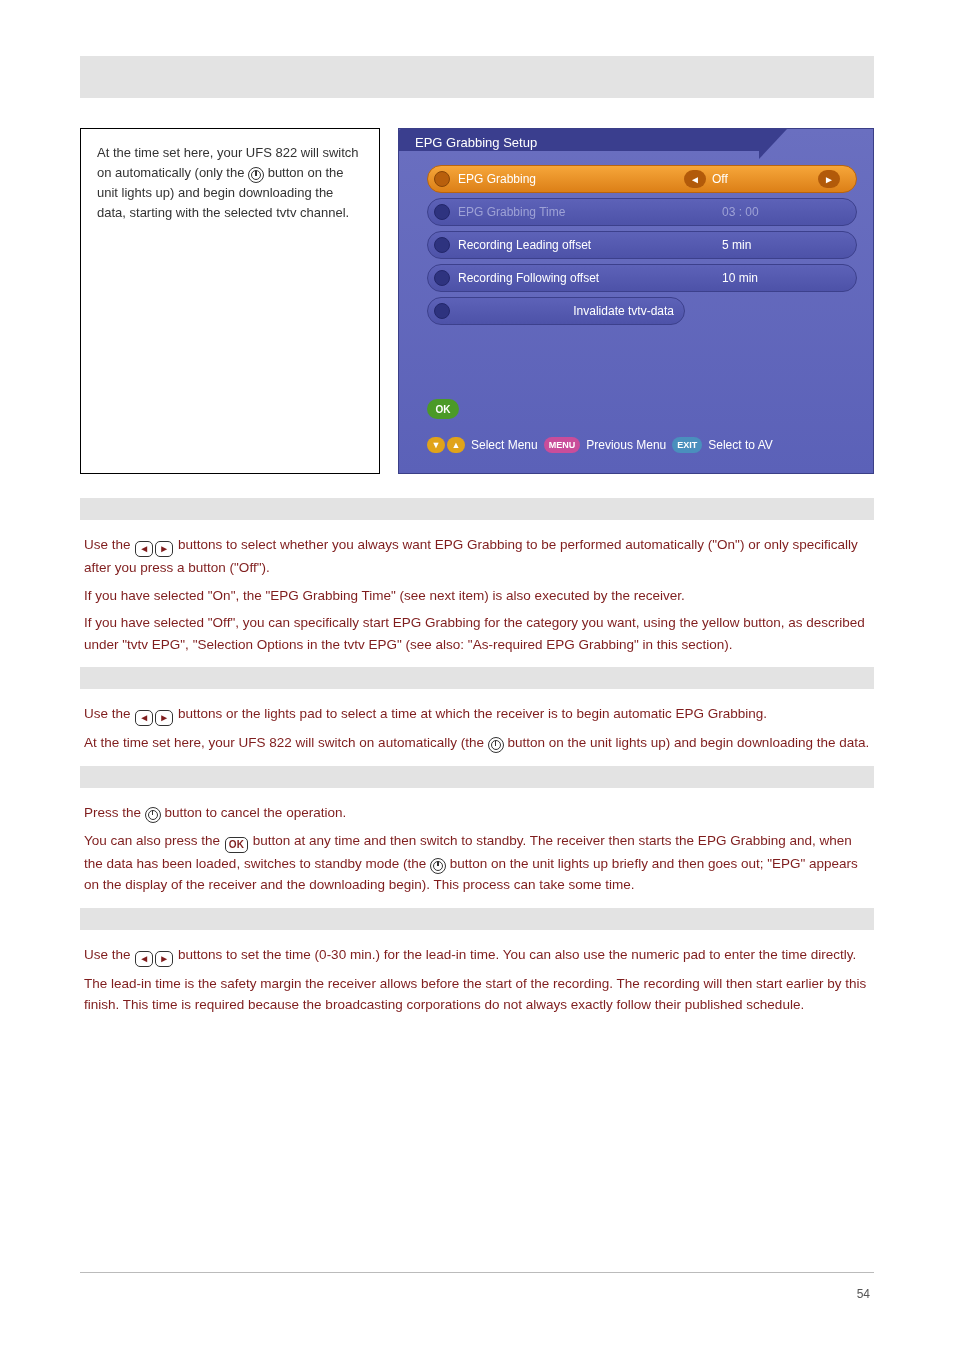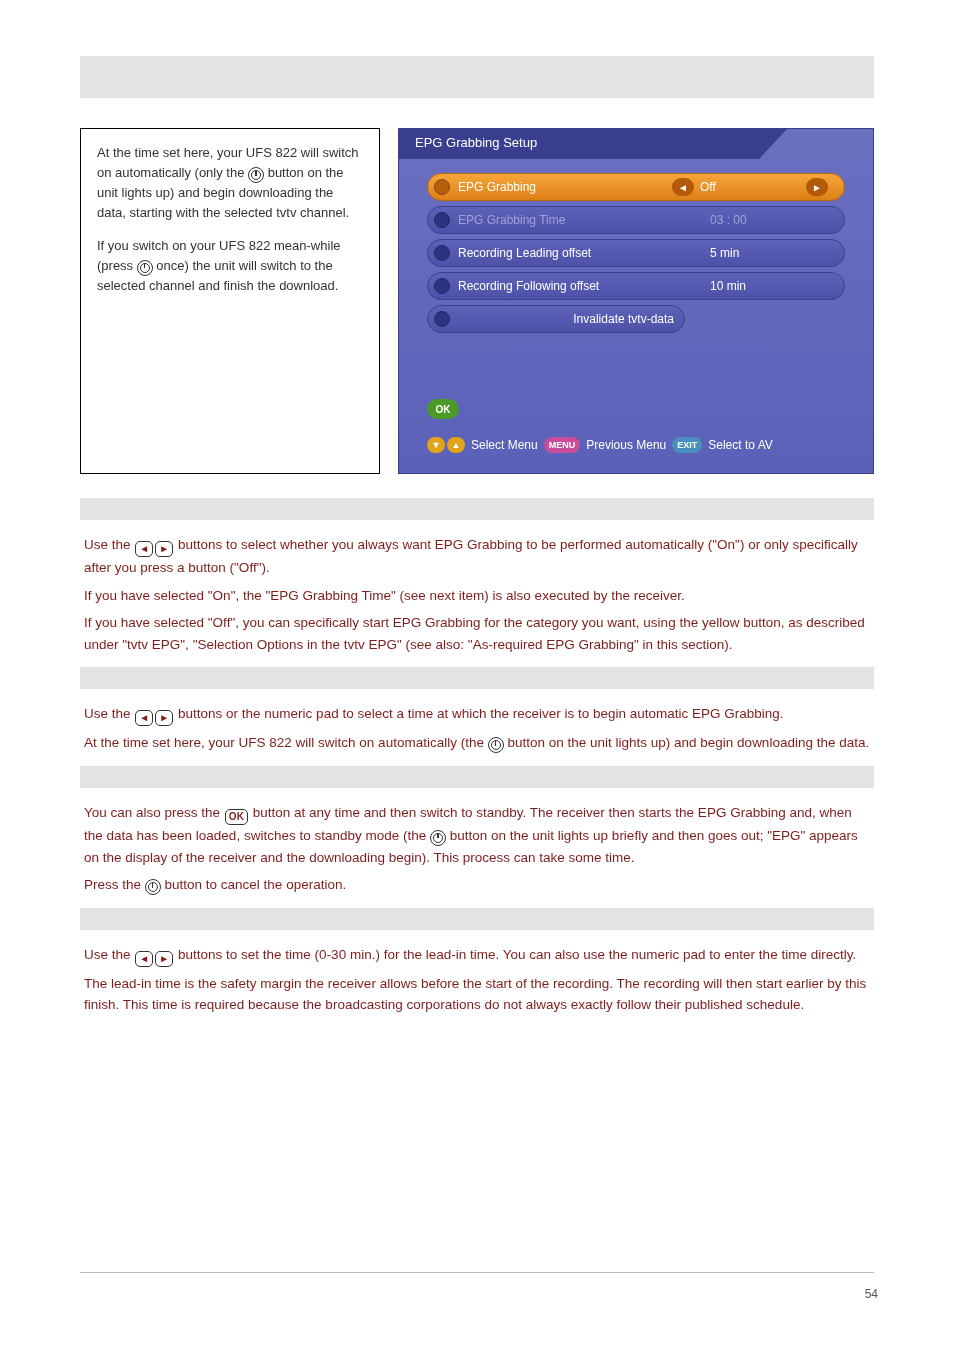--- a/index.html
+++ b/index.html
@@ -67,40 +67,40 @@
     height: 346px;
     background: linear-gradient(#6a6fc0,#5b61b8);
     border: 1px solid #3b3f87;
     position: relative;
     color: #fff;
     font-size: 13px;
   }
   .osd-header {
     display:flex;
     align-items:stretch;
-    height:30px;
+    height:22px;
   }
   .osd-tab{
     background:#3a3e8e;
     padding:6px 16px 0 16px;
     font-weight:500;
     border-top-left-radius:2px;
     position:relative;
     width:360px;
   }
   .osd-tab::after{
     content:"";
     position:absolute;
     right:-28px; top:0;
     width:0;height:0;
     border-bottom:30px solid transparent;
     border-left:28px solid #3a3e8e;
   }
   .osd-body{
-    padding:14px 28px 10px 28px;
+    padding:14px 16px 10px 28px;
   }
   .osd-row{
     display:flex;
     align-items:center;
     height:28px;
     background: linear-gradient(#5d62b8,#4d52a8);
     border:1px solid #3c408c;
     border-radius:14px;
     margin-bottom:5px;
     padding:0 10px 0 6px;
@@ -199,41 +199,36 @@
     margin:0 1px;
   }
 
   .footer-line{
     position:absolute;
     left:80px;right:80px;bottom:74px;
     border-top:1px solid #bbb;
   }
   .footer-page{
     position:absolute;
-    right:76px;bottom:46px;
+    right:84px;bottom:46px;
     font-size:12px;color:#555;
   }
 </style>
 </head>
 <body>
 
 <div class="top-grey-bar"></div>
 
 <div class="cols">
 
   <div class="left-box">
     <p>
       <span>At the time set here, your UFS 822 will switch on automatically (only the </span>
       <span class="power-icon"></span>
       <span> button on the unit lights up) and begin downloading the data, starting with the selected tvtv channel.</span>
-    </p>
-    <p>
-      <span>If you switch on your UFS 822 mean-while (press </span>
-      <span class="power-icon"></span>
-      <span> once) the unit will switch to the selected channel and finish the download.</span>
     </p>
   </div>
 
   <div class="osd">
     <div class="osd-header">
       <div class="osd-tab">
         <span>EPG Grabbing Setup</span>
       </div>
     </div>
     <div class="osd-body">
@@ -293,43 +288,43 @@
   </p>
   <p>If you have selected "On", the "EPG Grabbing Time" (see next item) is also executed by the receiver.</p>
   <p>If you have selected "Off", you can specifically start EPG Grabbing for the category you want, using the yellow button, as described under "tvtv EPG", "Selection Options in the tvtv EPG" (see also: "As-required EPG Grabbing" in this section).</p>
 </div>
 
 <div class="section-bar"></div>
 <div class="body-text">
   <p>
     <span>Use the </span>
     <span class="arrow-box">◄</span><span class="arrow-box">►</span>
-    <span> buttons or the numeric pad to select a time at which the receiver is to begin automatic EPG Grabbing.</span>
+    <span> buttons or the lights pad to select a time at which the receiver is to begin automatic EPG Grabbing.</span>
   </p>
   <p>
     <span>At the time set here, your UFS 822 will switch on automatically (the </span>
     <span class="power-icon"></span>
     <span> button on the unit lights up) and begin downloading the data.</span>
   </p>
 </div>
 
 <div class="section-bar"></div>
 <div class="body-text">
+  <p>
+    <span>Press the </span>
+    <span class="power-icon"></span>
+    <span> button to cancel the operation.</span>
+  </p>
   <p>
     <span>You can also press the </span>
     <span class="ok-box">OK</span>
     <span> button at any time and then switch to standby. The receiver then starts the EPG Grabbing and, when the data has been loaded, switches to standby mode (the </span>
     <span class="power-icon"></span>
     <span> button on the unit lights up briefly and then goes out; "EPG" appears on the display of the receiver and the downloading begin). This process can take some time.</span>
   </p>
-  <p>
-    <span>Press the </span>
-    <span class="power-icon"></span>
-    <span> button to cancel the operation.</span>
-  </p>
 </div>
 
 <div class="section-bar"></div>
 <div class="body-text">
   <p>
     <span>Use the </span>
     <span class="arrow-box">◄</span><span class="arrow-box">►</span>
     <span> buttons to set the time (0-30 min.) for the lead-in time. You can also use the numeric pad to enter the time directly.</span>
   </p>
   <p>The lead-in time is the safety margin the receiver allows before the start of the recording. The recording will then start earlier by this finish. This time is required because the broadcasting corporations do not always exactly follow their published schedule.</p>

